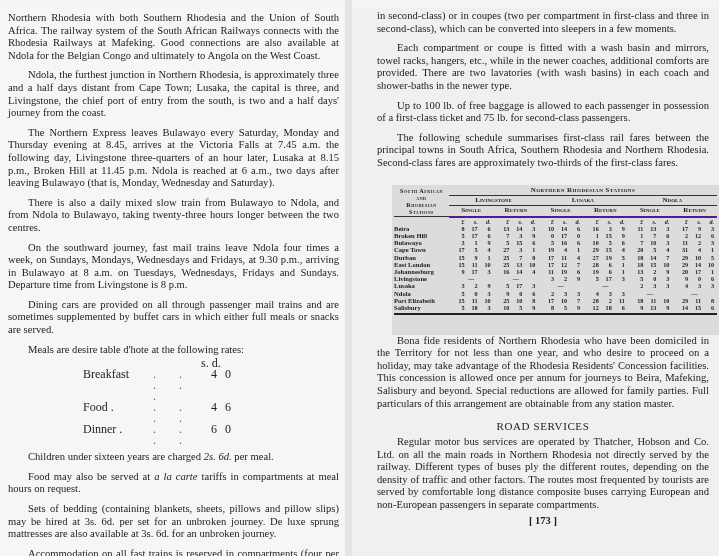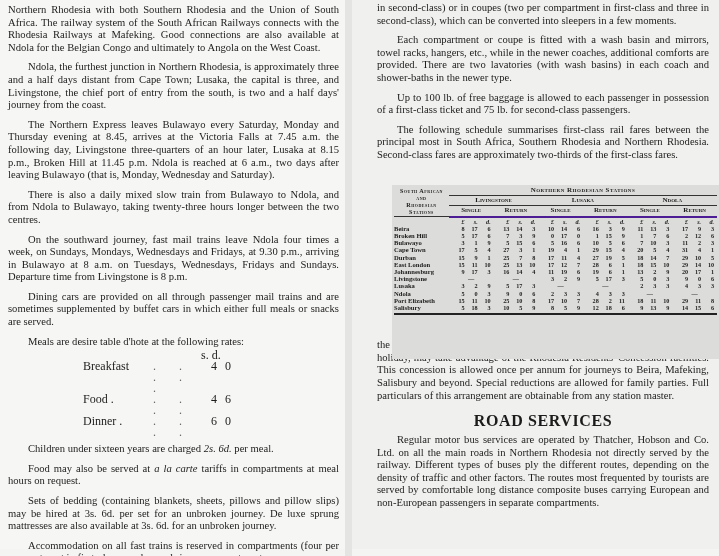--- a/index.html
+++ b/index.html
@@ -4,21 +4,21 @@
   <style>
     html, body { margin: 0; padding: 0; }
     body {
       width: 719px; height: 556px; overflow: hidden;
       background: #f4f4f2;
       font-family: "Liberation Serif", "DejaVu Serif", serif;
       color: #1c1c1c;
       position: relative;
     }
     .page {
-      position: absolute; top: 0; height: 549px;
+      position: absolute; top: 8px; height: 549px;
       box-sizing: border-box;
     }
     .page.left { left: 0; width: 345px; padding: 4px 6px 0 8px; background: #f6f6f4; }
     .page.right { left: 352px; width: 367px; padding: 2px 10px 12px 25px; background: #f0f0ee; }
     .gutter { position: absolute; left: 345px; top: 0; width: 7px; height: 556px; background: #e4e4e2; }
     p {
       margin: 0 0 7px 0;
       font-size: 10.6px; line-height: 12.6px;
       text-align: justify; text-indent: 0;
     }
@@ -26,26 +26,26 @@
     .meals {
       margin: 0 0 5px 75px; font-size: 12px; line-height: 11px;
     }
     .meals .hdr { margin-left: 118px; }
     .meal-row { display: flex; }
     .meal-row .nm { width: 70px; }
     .meal-row .dots { width: 52px; letter-spacing: 10px; color: #666; }
     .meal-row .s { width: 12px; text-align: right; }
     .meal-row .d { width: 14px; text-align: right; }
     .folio { text-align: center; font-size: 10.5px; font-weight: bold; margin-top: 2px; }
-    .heading { text-align: center; font-size: 16px; letter-spacing: 0.6px; margin: 10px 0 4px 0; font-weight: bold; }
+    .heading { text-align: center; font-size: 11px; letter-spacing: 0.6px; margin: 10px 0 4px 0; }
     em { font-style: italic; }
 
     
     .fare-wrap {
-      position: absolute; left: 392px; top: 185px; width: 327px; height: 174px;
+      position: absolute; left: 392px; top: 185px; width: 327px; height: 150px;
       background: #dcdcda; box-sizing: border-box; padding: 1px 2px;
       font-size: 6.2px; line-height: 7.2px;
     }
     table.fares { border-collapse: collapse; width: 100%; }
     table.fares th { font-weight: bold; font-variant: small-caps; font-size: 7px; padding: 1px 0; }
     table.fares .sup th { border-bottom: 1.5px solid #333; letter-spacing: 0.5px; }
     table.fares .towns th { border-bottom: 1.5px solid #333; }
     table.fares .types th { border-bottom: 2px solid #4c1d95; margin-top: 8px; }
     table.fares td { padding: 0; font-weight: bold; text-align: center; }
     table.fares td.stn { text-align: left; width: 54px; white-space: nowrap; font-size: 6.6px; }
@@ -95,27 +95,28 @@
   <p class="ind" style="margin-bottom:3px">Accommodation on all fast trains is reserved in compartments (four per compartment in first-class coaches and six per compartment</p>
 
 </div>
 
 <div class="gutter"></div>
 
 <div class="page right">
   <p>in second-class) or in coupes (two per compartment in first-class and three in second-class), which can be converted into sleepers in a few moments.</p>
   <p class="ind">Each compartment or coupe is fitted with a wash basin and mirrors, towel racks, hangers, etc., while in the newer coaches, additional comforts are provided. There are two lavatories (with wash basins) in each coach and shower-baths in the newer type.</p>
   <p class="ind">Up to 100 lb. of free baggage is allowed to each passenger in possession of a first-class ticket and 75 lb. for second-class passengers.</p>
-  <p class="ind">The following schedule summarises first-class rail fares between the principal most in South Africa, Southern Rhodesia and Northern Rhodesia. Second-class fares are approximately two-thirds of the first-class fares.</p>
+  <p class="ind">The following schedule summarises first-class rail fares between the principal towns in South Africa, Southern Rhodesia and Northern Rhodesia. Second-class fares are approximately two-thirds of the first-class fares.</p>
 
   <div style="height:158px"></div>
 
   <p class="ind">Bona fide residents of Northern Rhodesia who have been domiciled in the Territory for not less than one year, and who desire to proceed on a holiday, may take advantage of the Rhodesia Residents' Concession facilities. This concession is allowed once per annum for journeys to Beira, Mafeking, Salisbury and beyond. Special reductions are allowed for family parties. Full particulars of this arrangement are obtainable from any station master.</p>
   <div class="heading">ROAD SERVICES</div>
   <p class="ind" style="margin-bottom:3px">Regular motor bus services are operated by Thatcher, Hobson and Co. Ltd. on all the main roads in Northern Rhodesia not directly served by the railway. Different types of buses ply the different routes, depending on the density of traffic and other factors. The routes most frequented by tourists are served by comfortable long distance composite buses carrying European and non-European passengers in separate compartments.</p>
+  <div class="folio">[ 173 ]</div>
 </div>
 
 <div class="fare-wrap">
   <table class="fares">
     <thead>
       <tr class="sup">
         <th rowspan="3" class="corner">
           <div>South African</div>
           <div>and</div>
           <div>Rhodesian</div>

